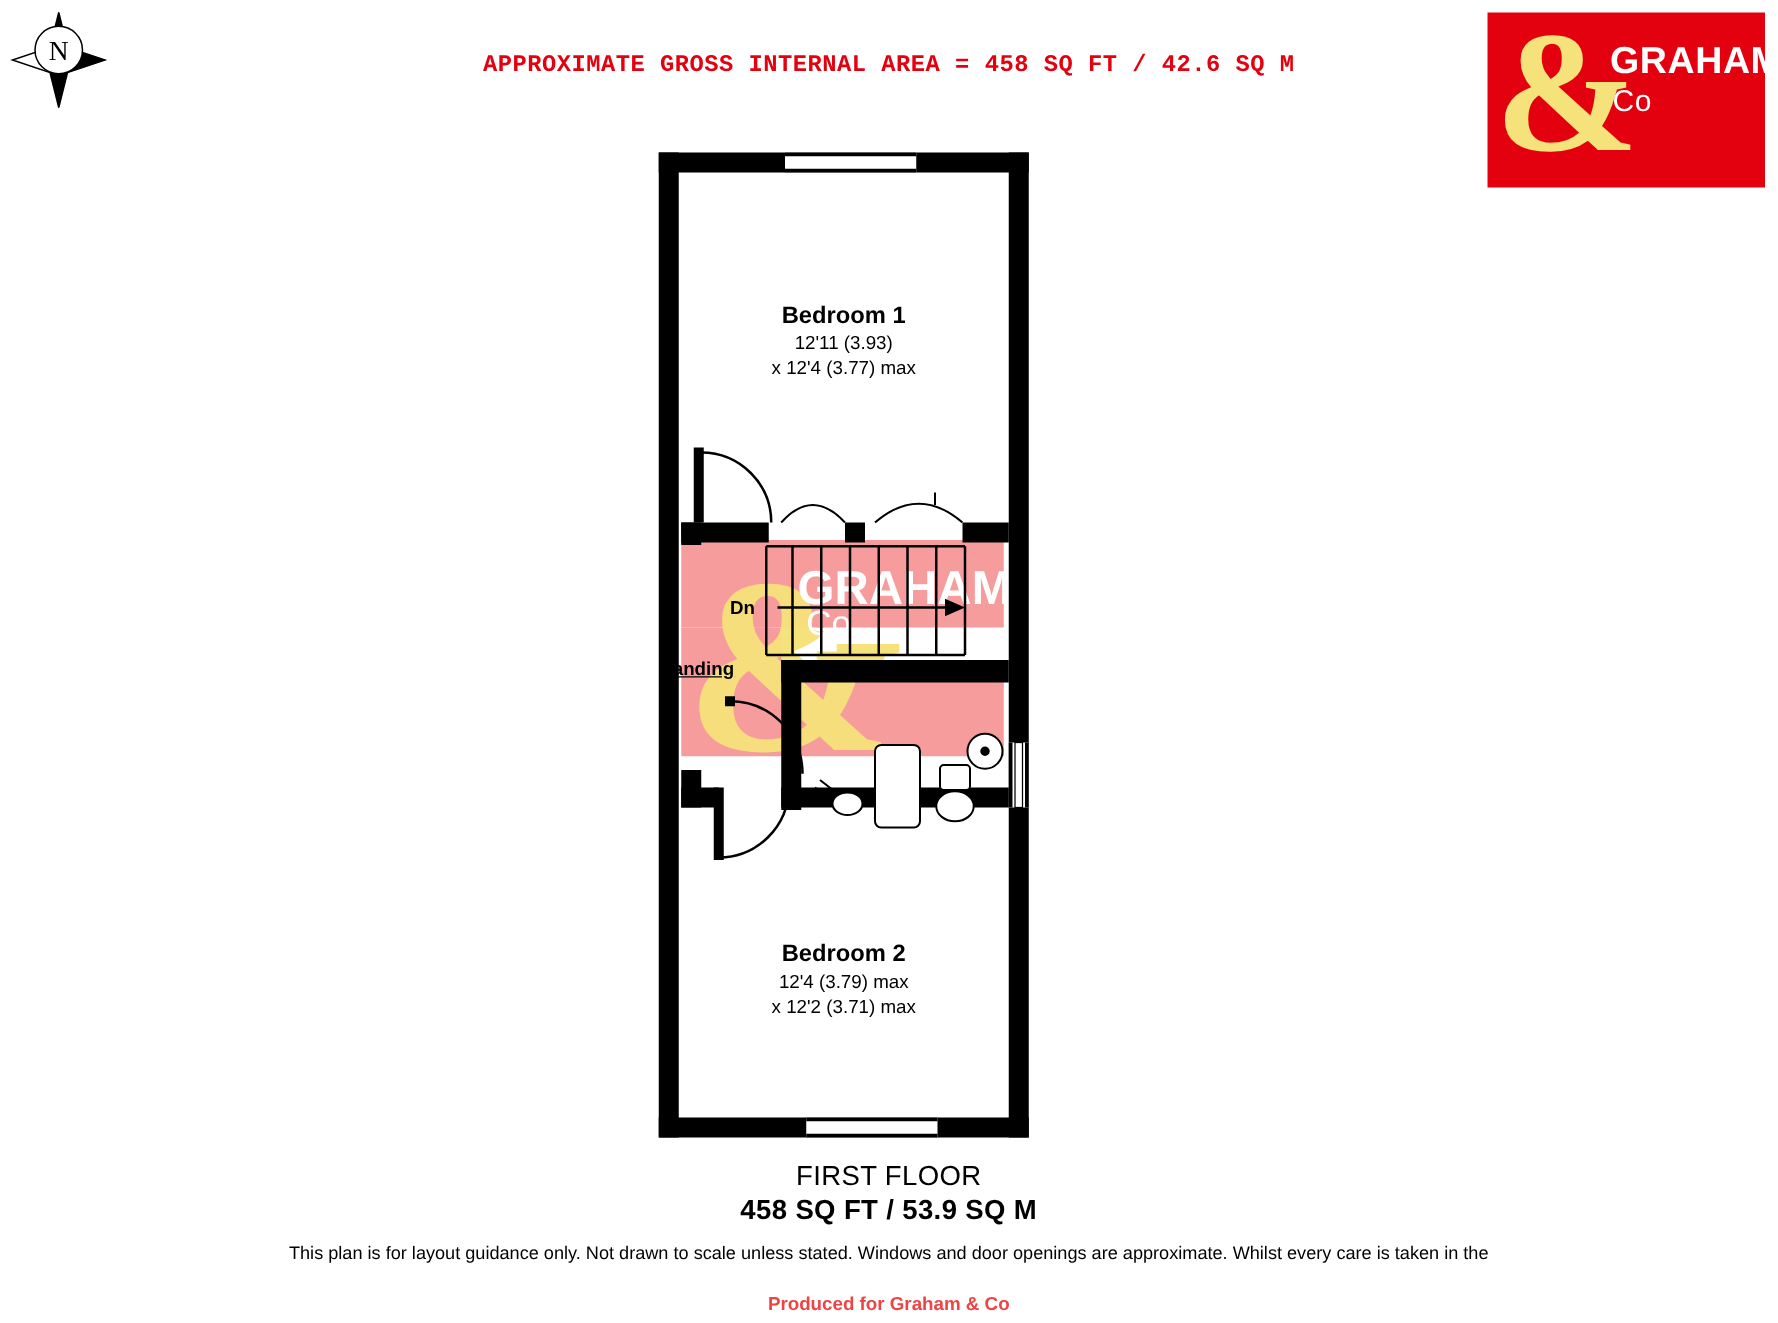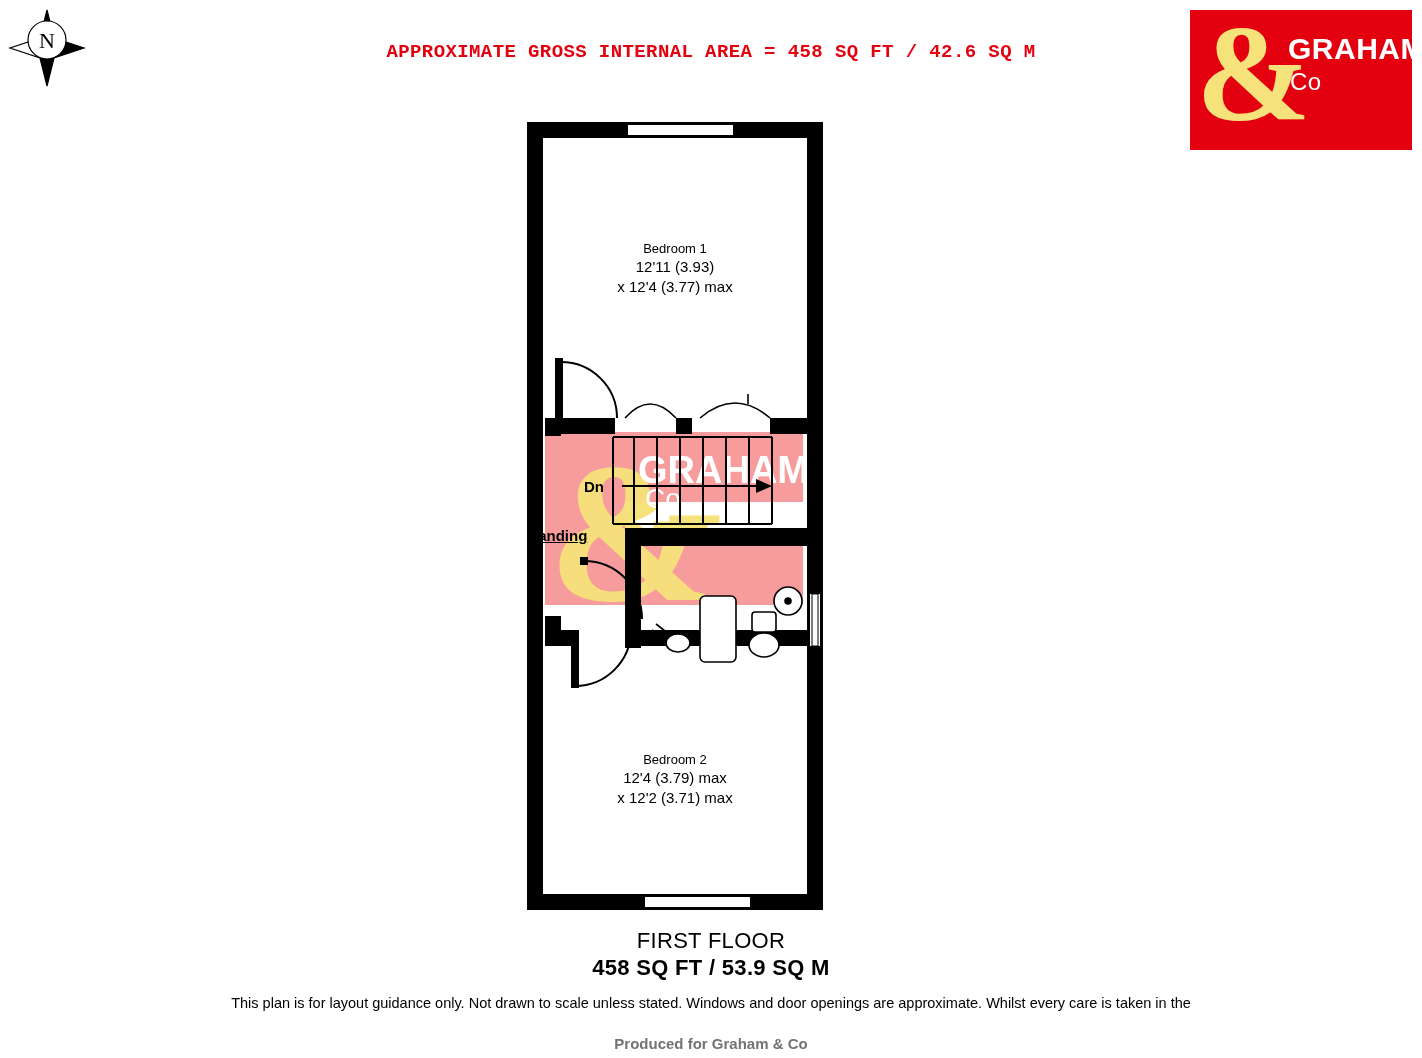--- a/index.html
+++ b/index.html
@@ -89,22 +89,22 @@
   }
 
   
   .room-label {
     position: absolute;
     text-align: center;
     color: #000000;
     line-height: 1.32;
   }
   .room-label .name {
-    font-size: 13px;
-    font-weight: normal;
+    font-size: 19px;
+    font-weight: bold;
     display: block;
   }
   .room-label .dim {
     font-size: 15px;
     display: block;
   }
 
   .small-label {
     position: absolute;
     font-size: 15px;
@@ -146,21 +146,21 @@
     line-height: 1.45;
   }
   .produced {
     position: absolute;
     top: 1035px;
     left: 0;
     width: 1422px;
     text-align: center;
     font-size: 15px;
     font-weight: bold;
-    color: #737373;
+    color: #ef4444;
   }
 </style>
 </head>
 <body>
 
 <div class="header-title">APPROXIMATE GROSS INTERNAL AREA = 458 SQ FT / 42.6 SQ M</div>
 
 <div class="compass">
   <svg width="78" height="80" viewBox="0 0 78 80">
     <polygon points="39,2 46,30 76,40 46,50 39,78 32,50 2,40 32,30" fill="#ffffff" stroke="#000000" stroke-width="1.2"></polygon>

